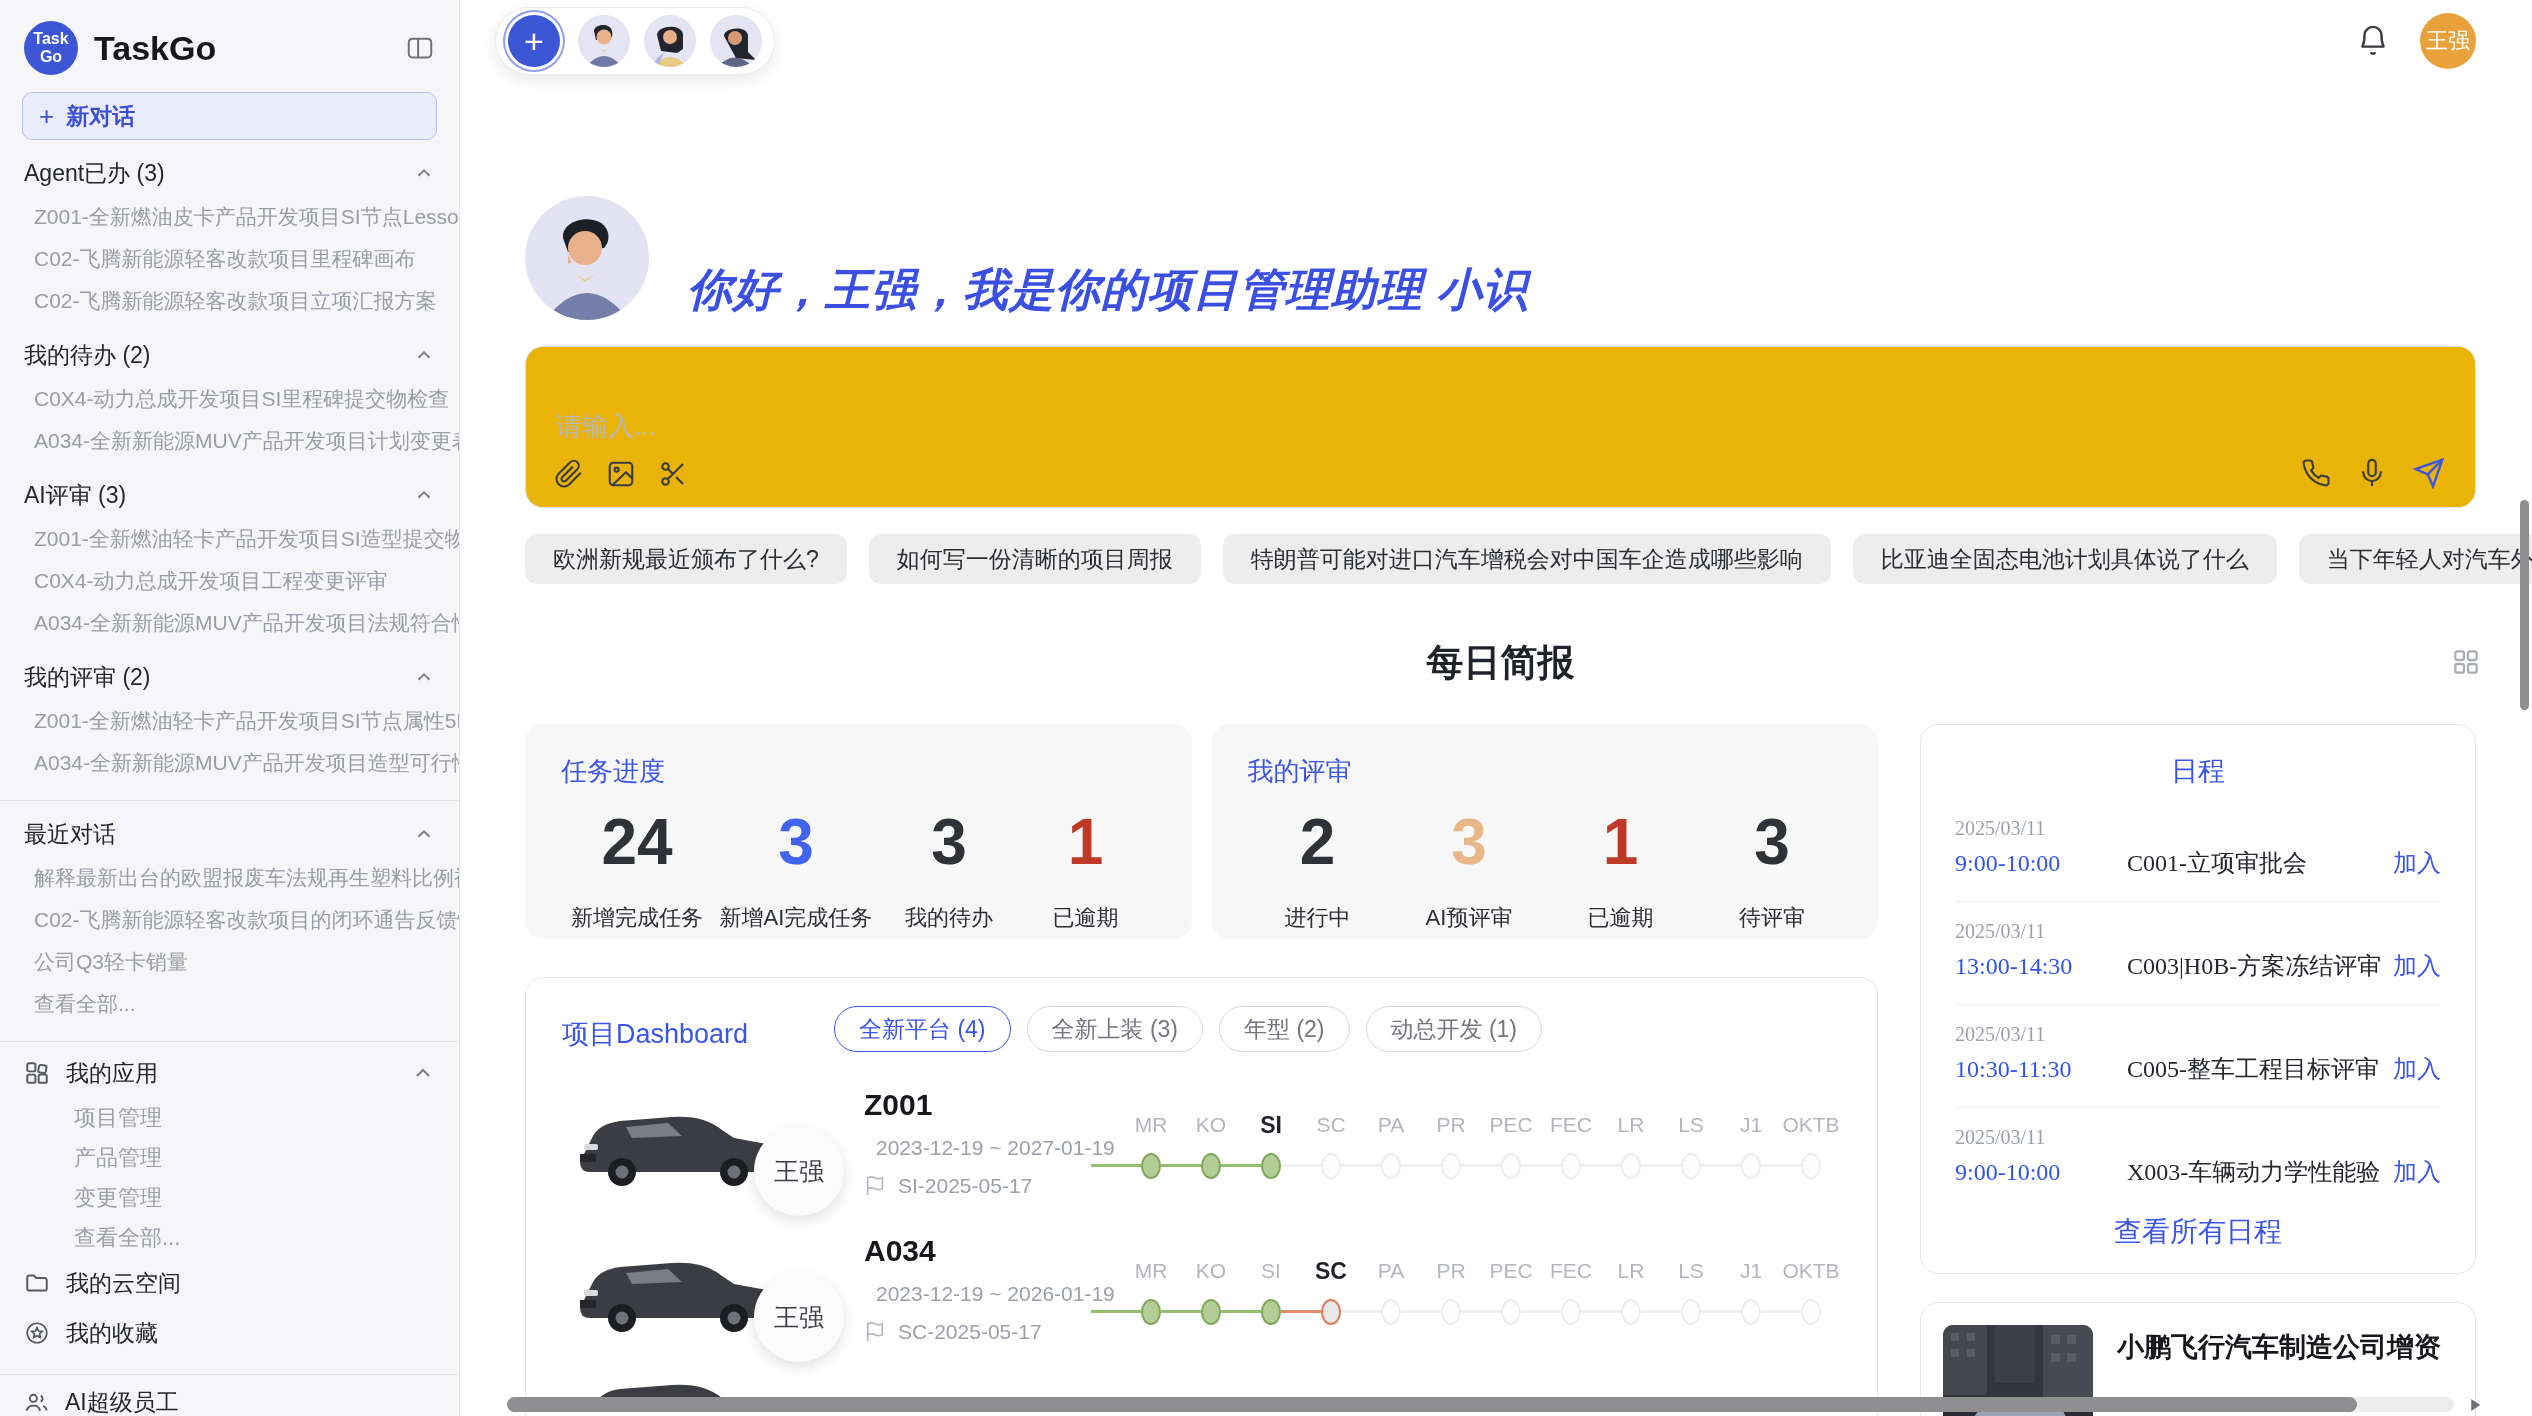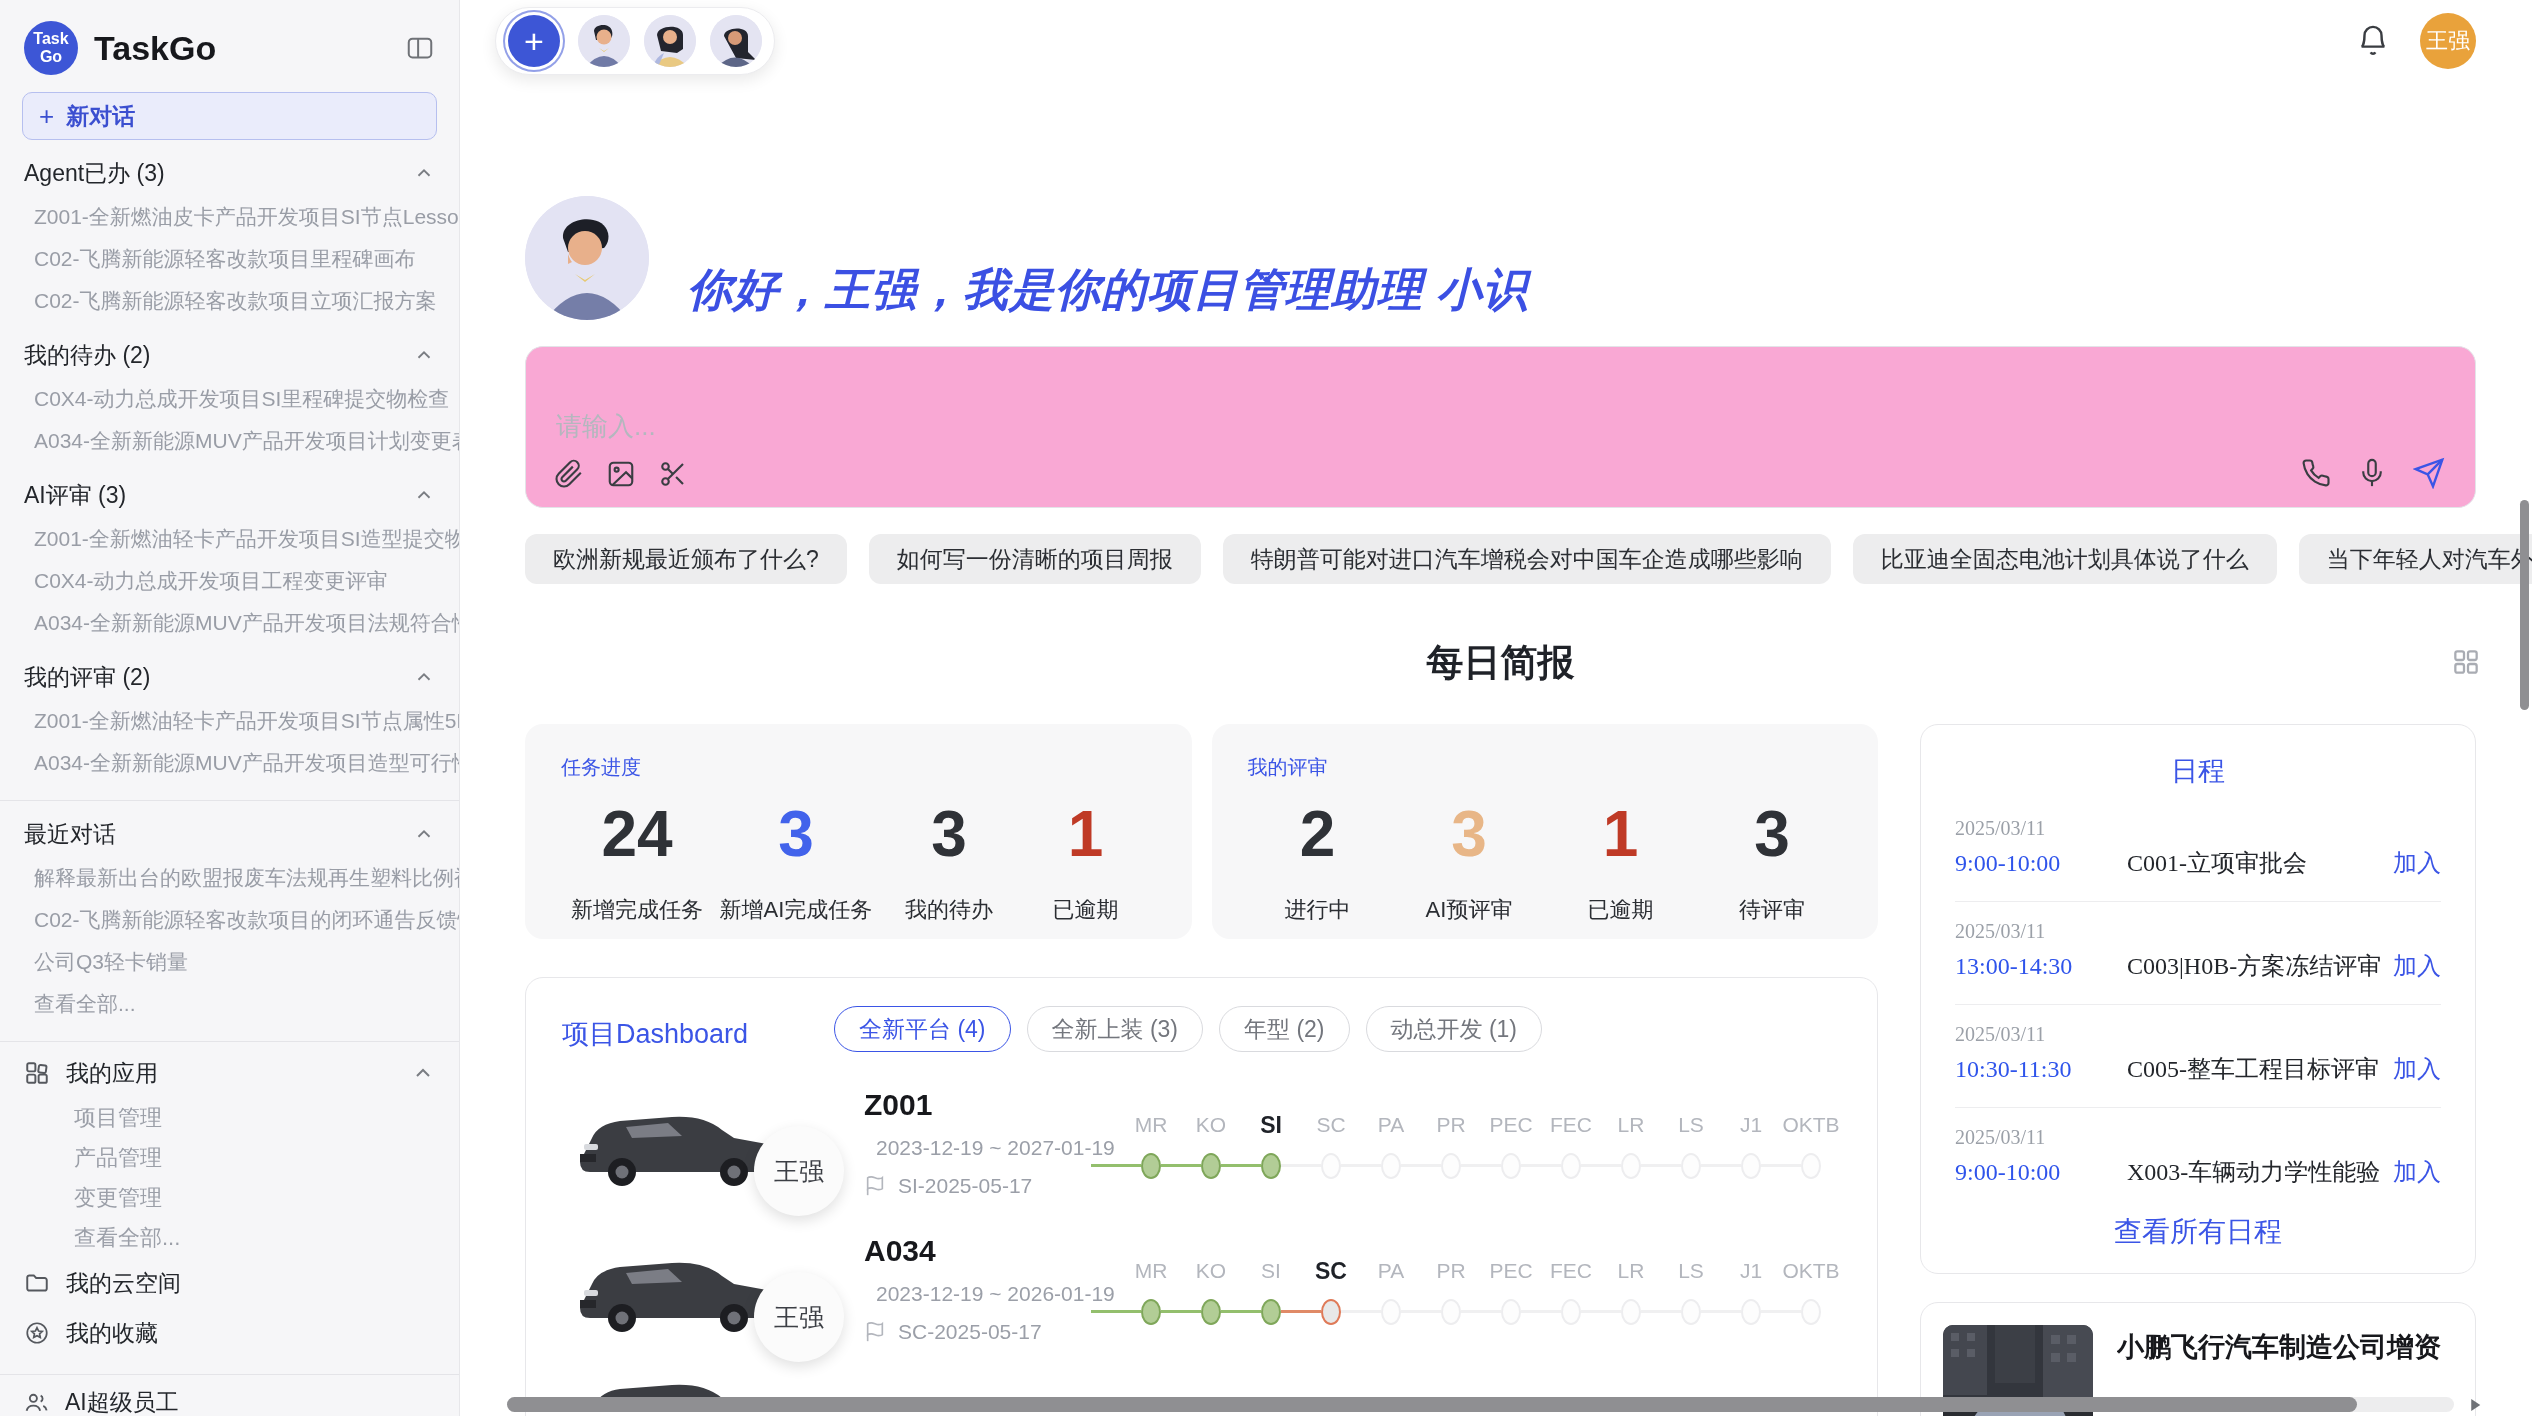--- a/index.html
+++ b/index.html
@@ -31,39 +31,39 @@
   .plus-btn { width:52px; height:52px; border-radius:50%; background:#3d56d6; color:#fff; display:flex; align-items:center; justify-content:center; font-size:34px; font-weight:300; box-shadow:0 0 0 3px #fff,0 0 0 5px #93a0e8; margin-right:4px; cursor:pointer; }
   .mini-avatar { width:52px; height:52px; border-radius:50%; background:#e4e4f2; overflow:hidden; cursor:pointer; flex-shrink:0; }
   .top-actions { margin-left:auto; display:flex; align-items:center; gap:30px; }
   .bell { color:#3a3d42; cursor:pointer; }
   .user-avatar { width:56px; height:56px; border-radius:50%; background:#e9a23b; color:#fff; font-size:22px; display:flex; align-items:center; justify-content:center; cursor:pointer; }
 
   .hero { display:flex; align-items:flex-end; gap:38px; margin-top:122px; }
   .hero-avatar { width:124px; height:124px; border-radius:50%; background:#e3e3f3; overflow:hidden; flex-shrink:0; }
   .greeting { font-size:45px; font-weight:700; font-style:italic; color:#3b50e3; letter-spacing:1px; }
 
-  .composer { margin-top:26px; height:162px; border:1.5px solid #e3e4e8; border-radius:18px; position:relative; padding:22px 30px; background:#f9a8d4; }
+  .composer { margin-top:26px; height:162px; border:1.5px solid #e3e4e8; border-radius:18px; position:relative; padding:22px 30px; background:#eab308; }
   .composer-input { border:none; outline:none; width:70%; font-size:26px; color:#3a3d42; margin-top:42px; background:transparent; font-family:inherit; }
   .composer-input::placeholder { color:#b4b7be; }
   .composer-tools { position:absolute; left:28px; bottom:18px; display:flex; align-items:center; gap:22px; color:#3a3d42; }
   .composer-right { position:absolute; right:30px; bottom:18px; display:flex; align-items:center; gap:26px; color:#3a3d42; }
   .tool-icon { cursor:pointer; }
 
   .chips { display:flex; gap:22px; margin-top:26px; }
   .chip { background:#ededee; border-radius:12px; height:50px; display:flex; align-items:center; padding:0 28px; font-size:23px; color:#2b2e33; white-space:nowrap; cursor:pointer; }
 
   .brief-head { position:relative; margin-top:48px; height:62px; display:flex; align-items:center; justify-content:center; }
   .brief-title { font-size:37px; font-weight:700; color:#1f2228; }
   .grid-btn { position:absolute; right:-6px; top:14px; color:#a9acb3; cursor:pointer; }
 
   .content { display:flex; gap:42px; margin-top:30px; align-items:flex-start; }
   .left-col { flex:1; min-width:0; }
   .stats-row { display:flex; gap:20px; }
   .stat-card { flex:1; background:#f7f7f8; border-radius:18px; padding:30px 36px 0; height:215px; }
-  .stat-card-title { color:#3b55e6; font-size:20px; }
+  .stat-card-title { color:#3b55e6; font-size:26px; }
   .stats { display:flex; justify-content:space-between; padding:0 10px; }
   .stat { text-align:center; min-width:120px; }
   .stat-value { font-size:64px; font-weight:600; color:#2f3237; margin-top:16px; }
   .stat.blue .stat-value { color:#4263eb; }
   .stat.red .stat-value { color:#bf3a26; }
   .stat.tan .stat-value { color:#e8b687; }
   .stat-label { font-size:22px; color:#2b2e33; margin-top:24px; }
 
   .dash-card { margin-top:38px; border:1px solid #e7e7ea; border-radius:18px; padding:28px 36px; height:520px; overflow:hidden; background:#fff; }
   .dash-head { display:flex; align-items:flex-end; }

